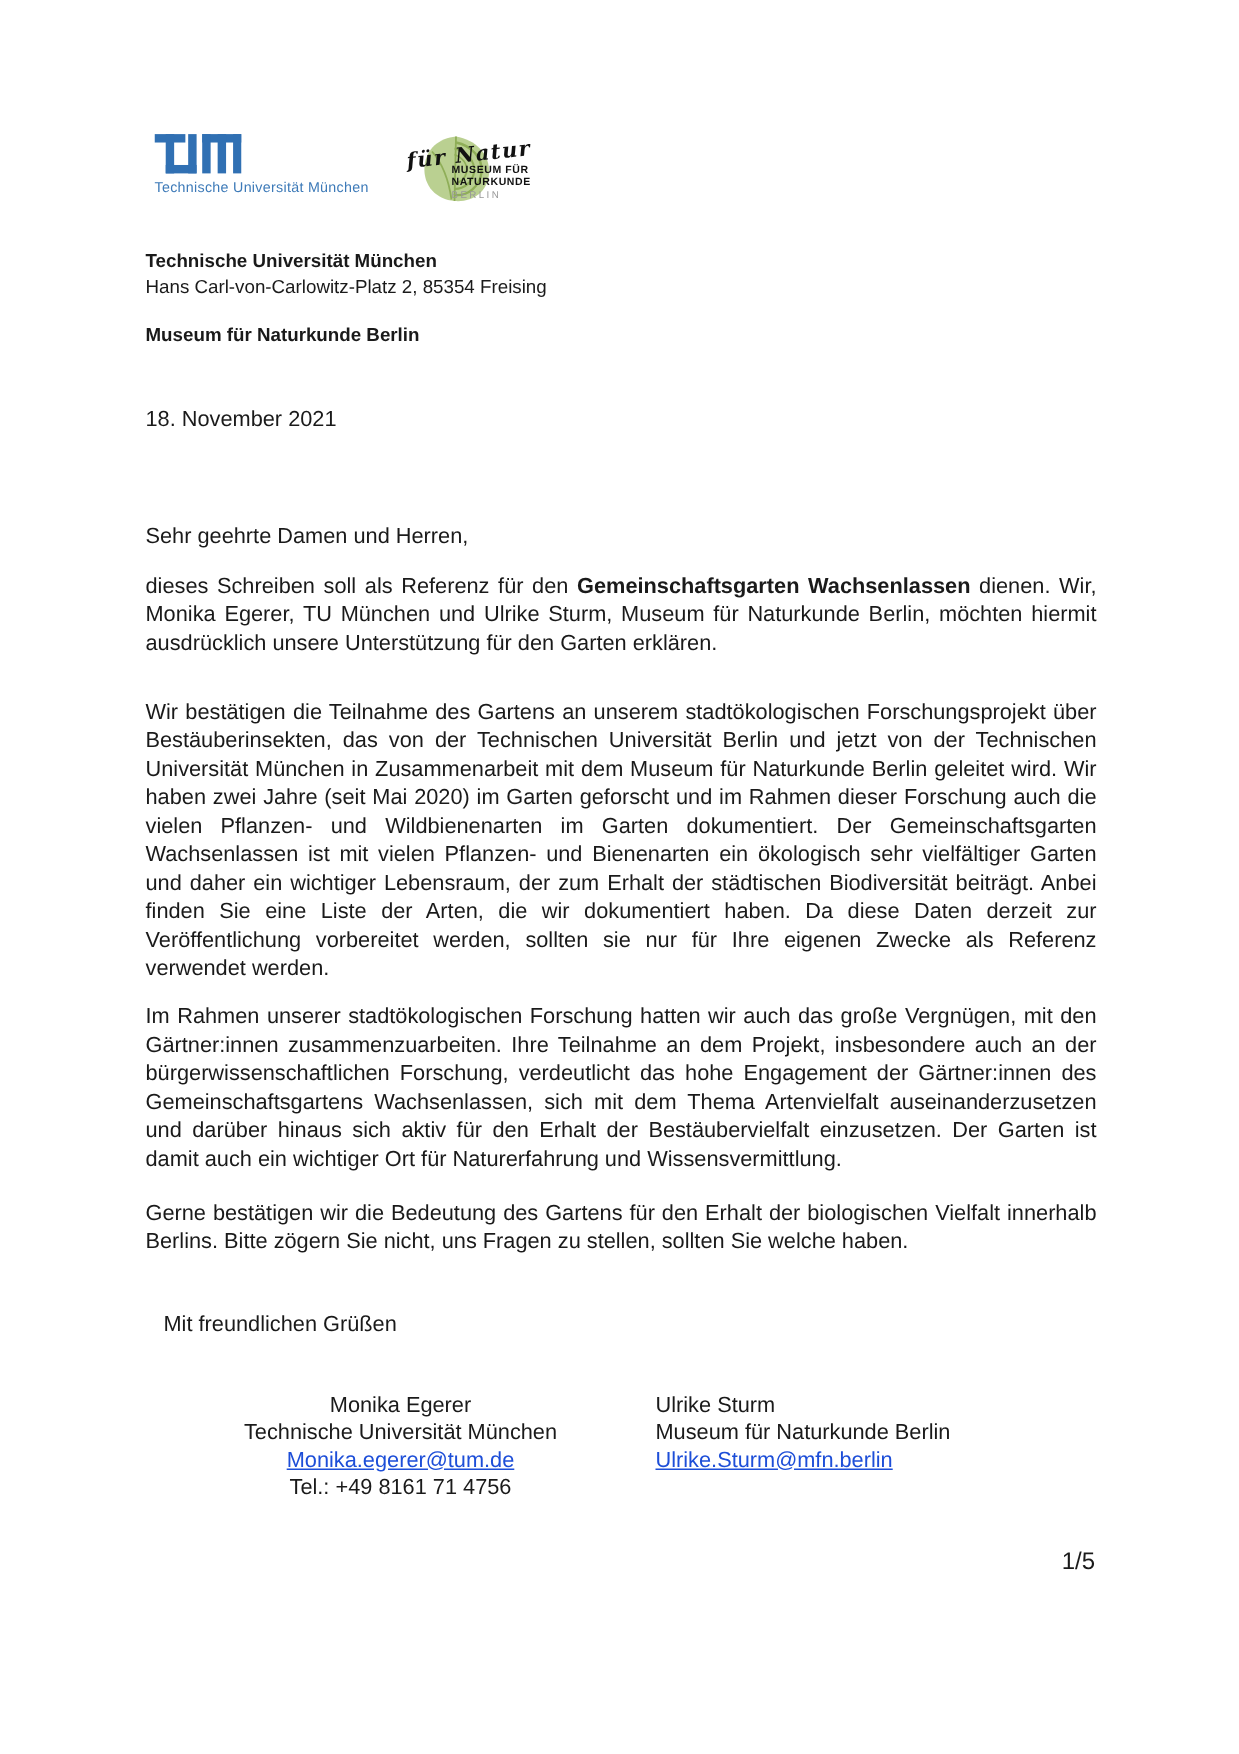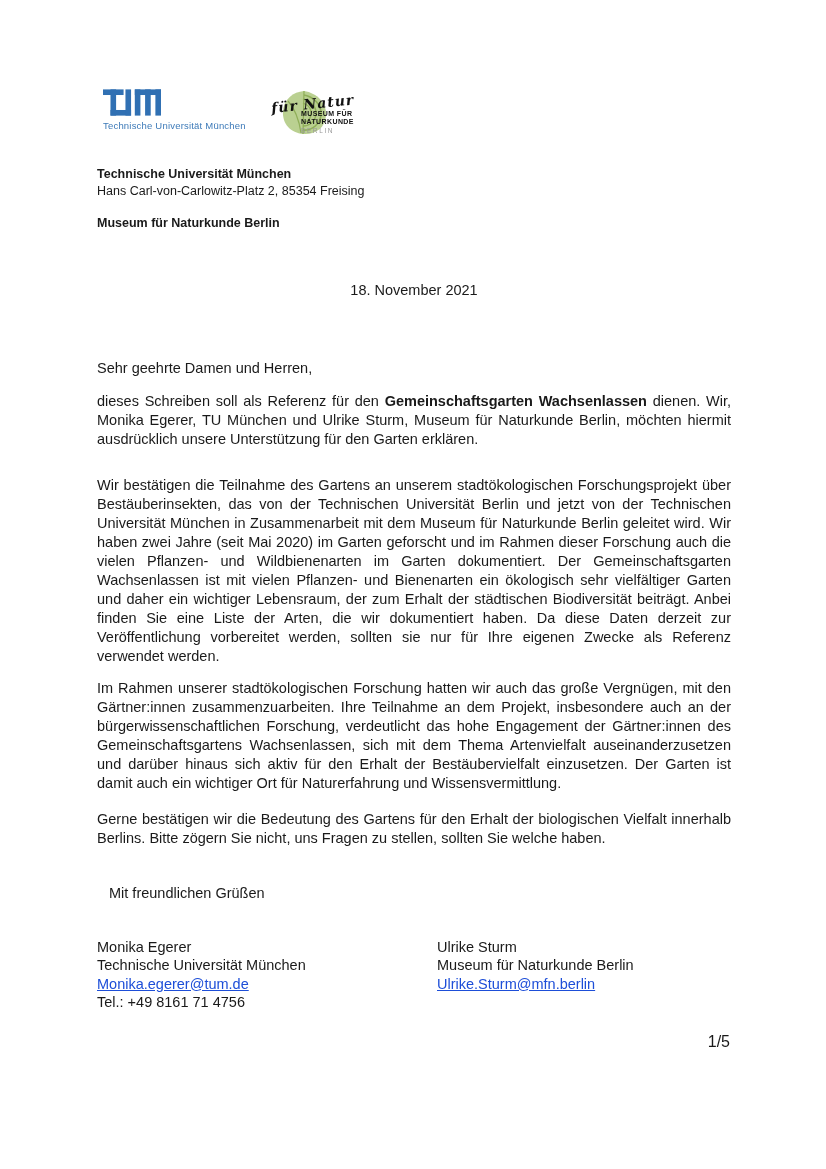--- a/index.html
+++ b/index.html
@@ -43,32 +43,32 @@
   }
 
   
   .letter {
     position:absolute; left:97px; top:166px; width:634px;
     font-size:14.5px; line-height:19px;
   }
   .addr { font-size:12.5px; line-height:16.5px; }
   .addr .b { font-weight:700; }
   .addr-gap { height:16px; }
-  .date-line { margin-top:49px; text-align:center; }
+  .date-line { margin-top:39px; text-align:left; }
   .salutation { margin-top:59px; }
   .para { text-align:justify; }
   .p1 { margin-top:14px; }
   .p2 { margin-top:27px; }
   .p3 { margin-top:13px; }
   .p4 { margin-top:17px; }
   .closing { margin-top:36px;margin-left:12px; }
 
   .sig-block { margin-top:35px; display:flex; }
   .sig-col { line-height:18.5px; }
-  .sig-col.left { width:340px; flex:0 0 340px; }
+  .sig-col.left { width:340px; flex:0 0 340px;text-align:center; }
   .sig-col.right { flex:1; }
   a.email-link { color:#1d4ed8; text-decoration:underline; }
 
   .page-number {
     position:absolute; right:96px; top:1033px;
     font-size:16px; color:#1a1a1a;
   }
 </style>
 </head>
 <body>

